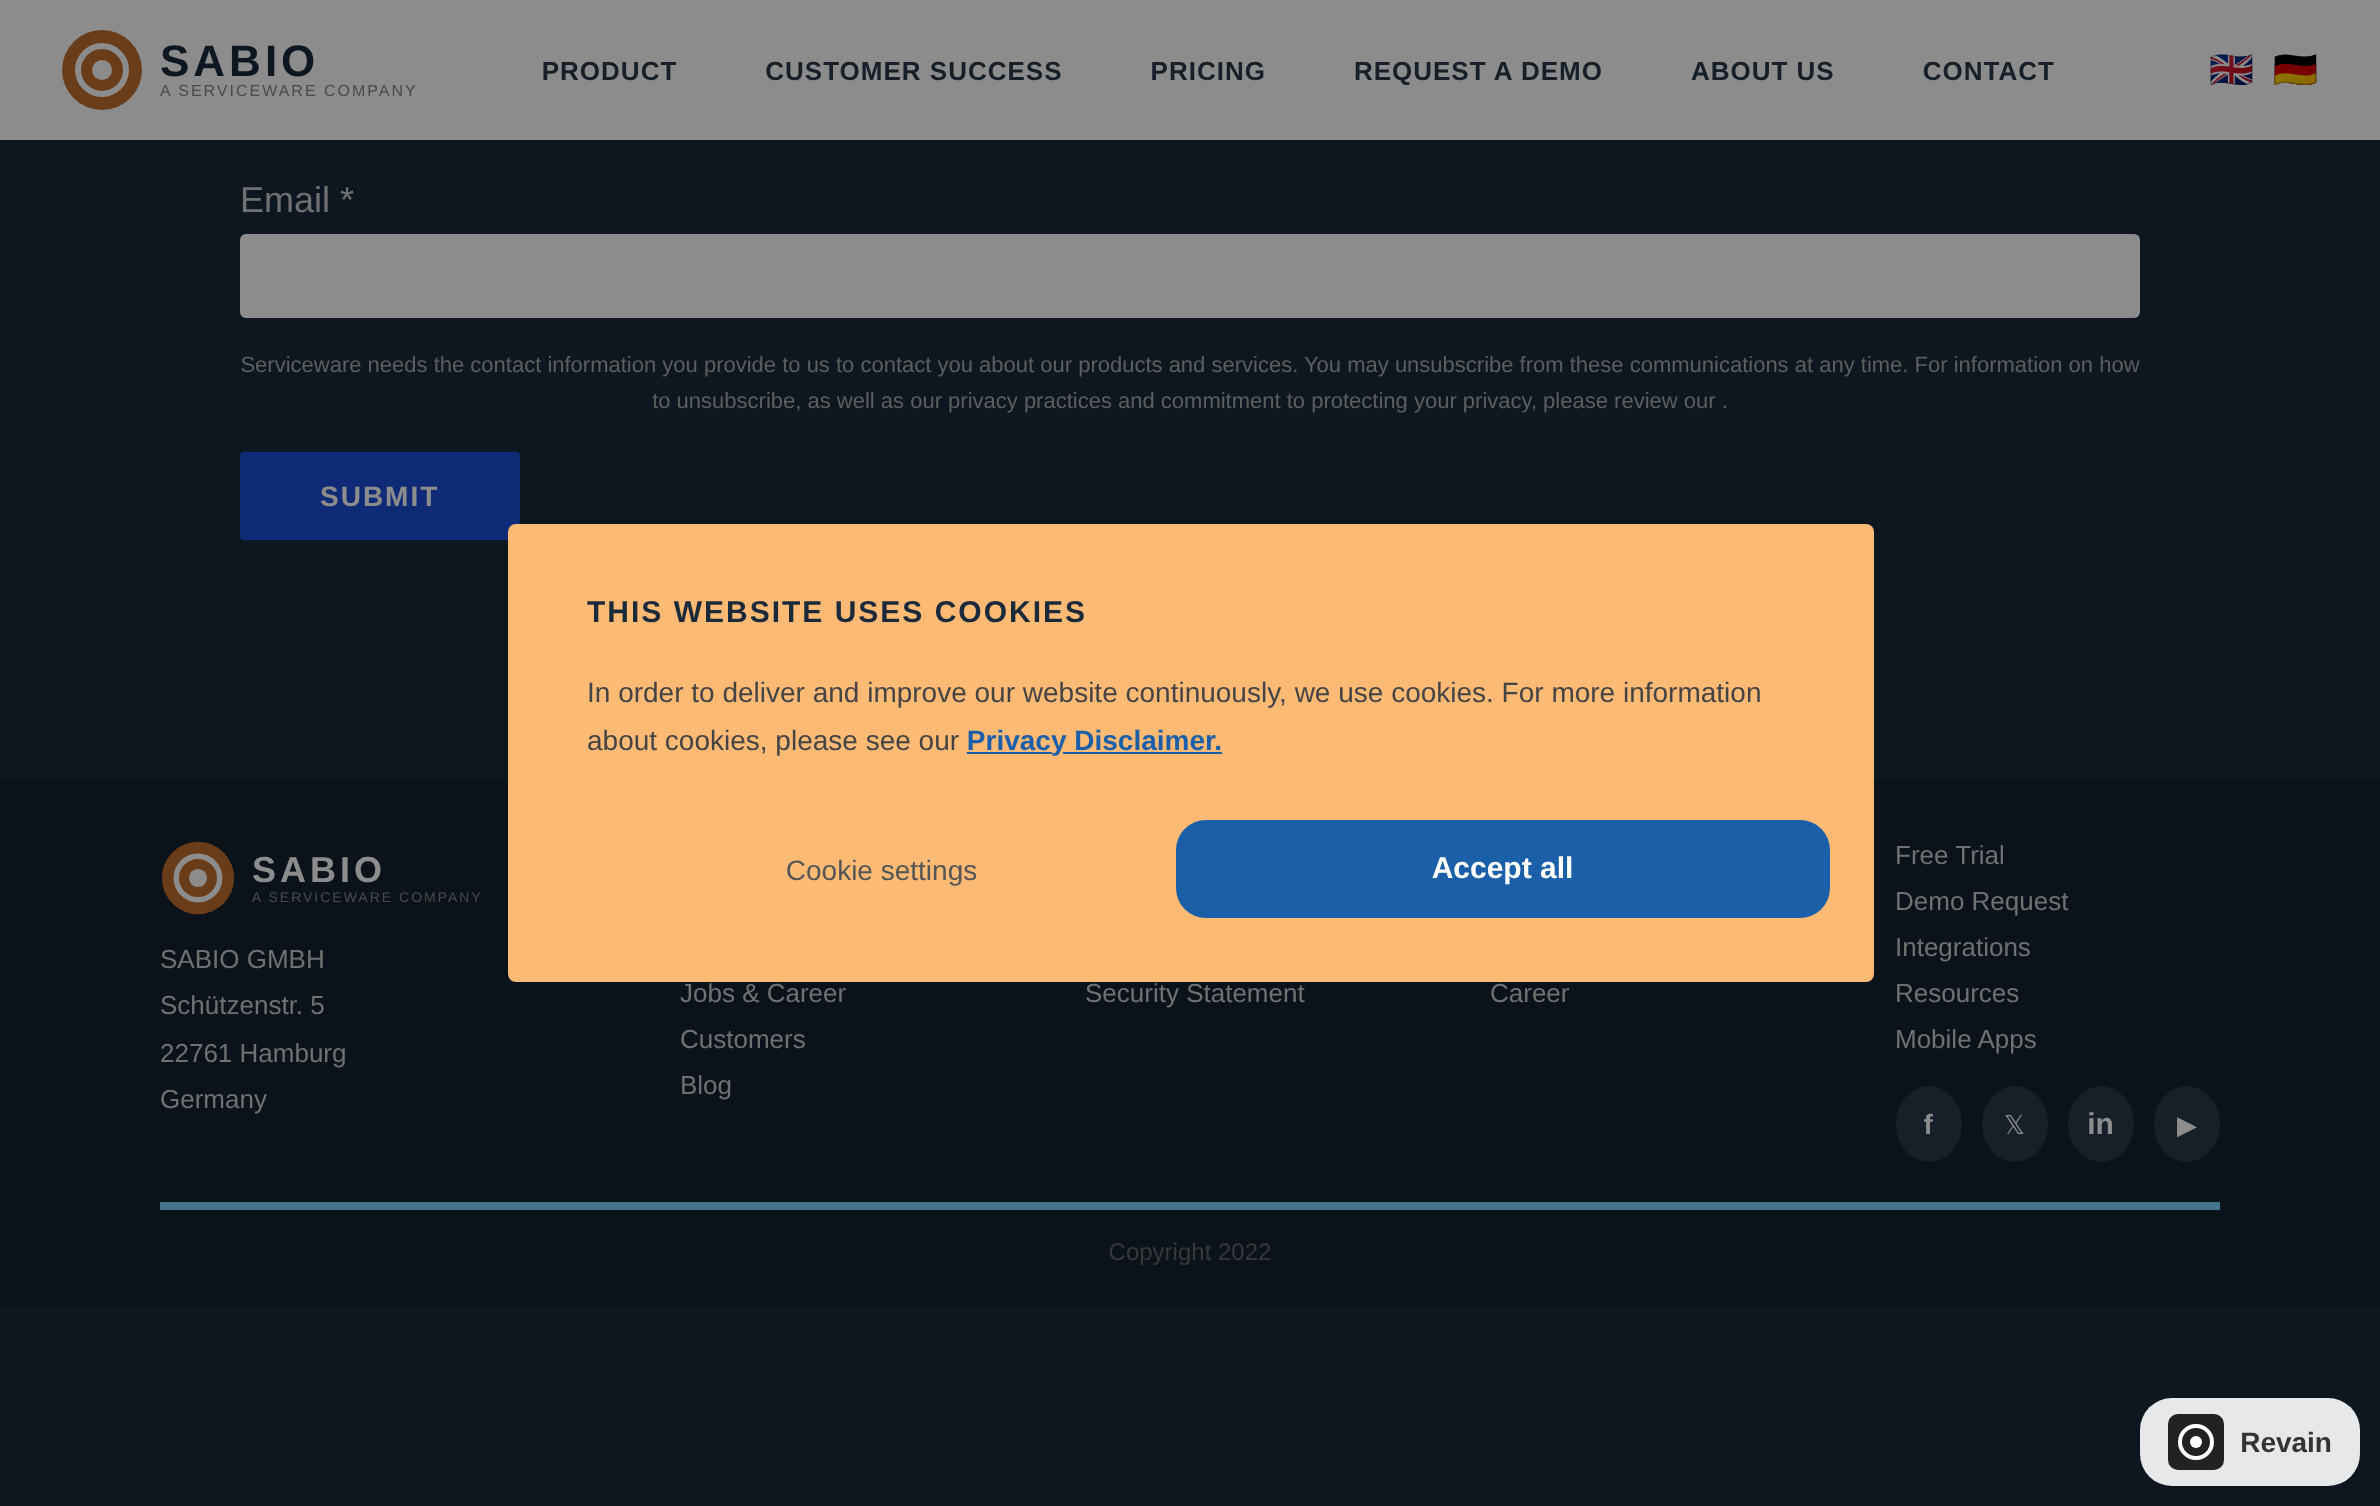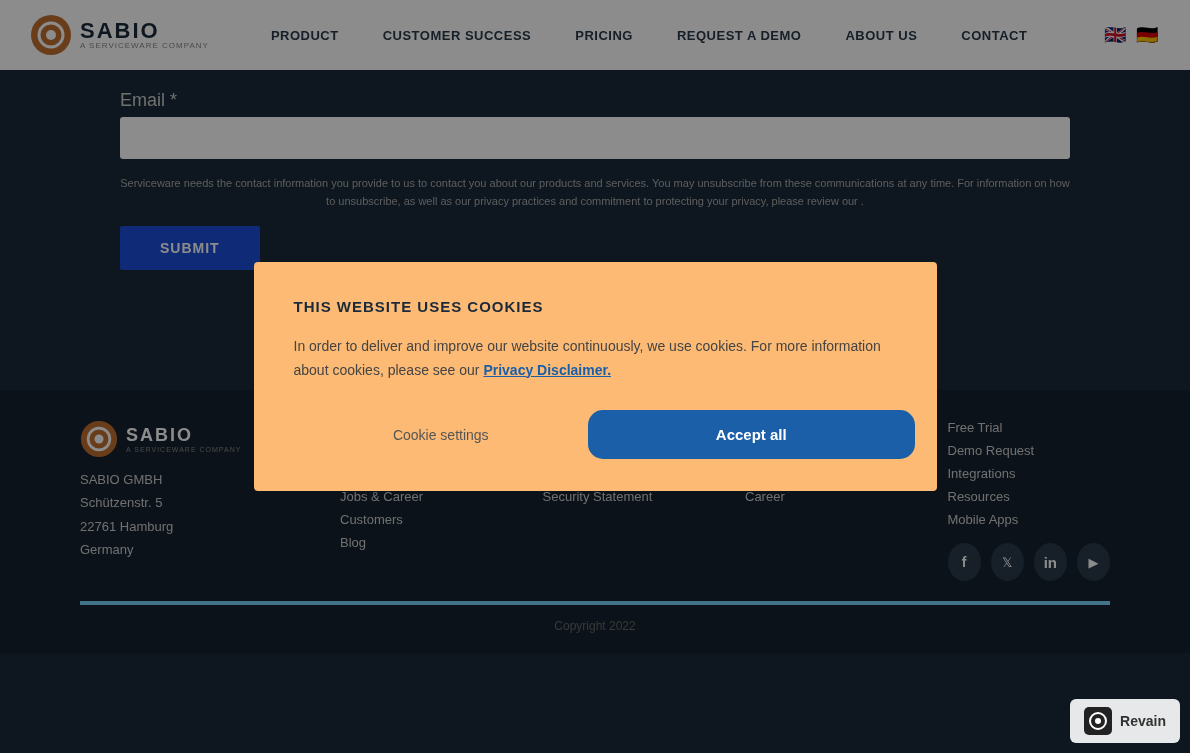--- a/index.html
+++ b/index.html
@@ -250,21 +250,21 @@
       cursor: pointer;
       border-radius: 15px;
     }
 
     
     .revain-widget {
       position: fixed;
       bottom: 10px;
       right: 10px;
       background: rgba(255,255,255,0.9);
-      border-radius: 6px;
+      border-radius: 16px;
       padding: 8px 14px;
       display: flex;
       align-items: center;
       gap: 8px;
       font-size: 14px;
       font-weight: 700;
       color: #333;
       z-index: 200;
       cursor: pointer;
     }

